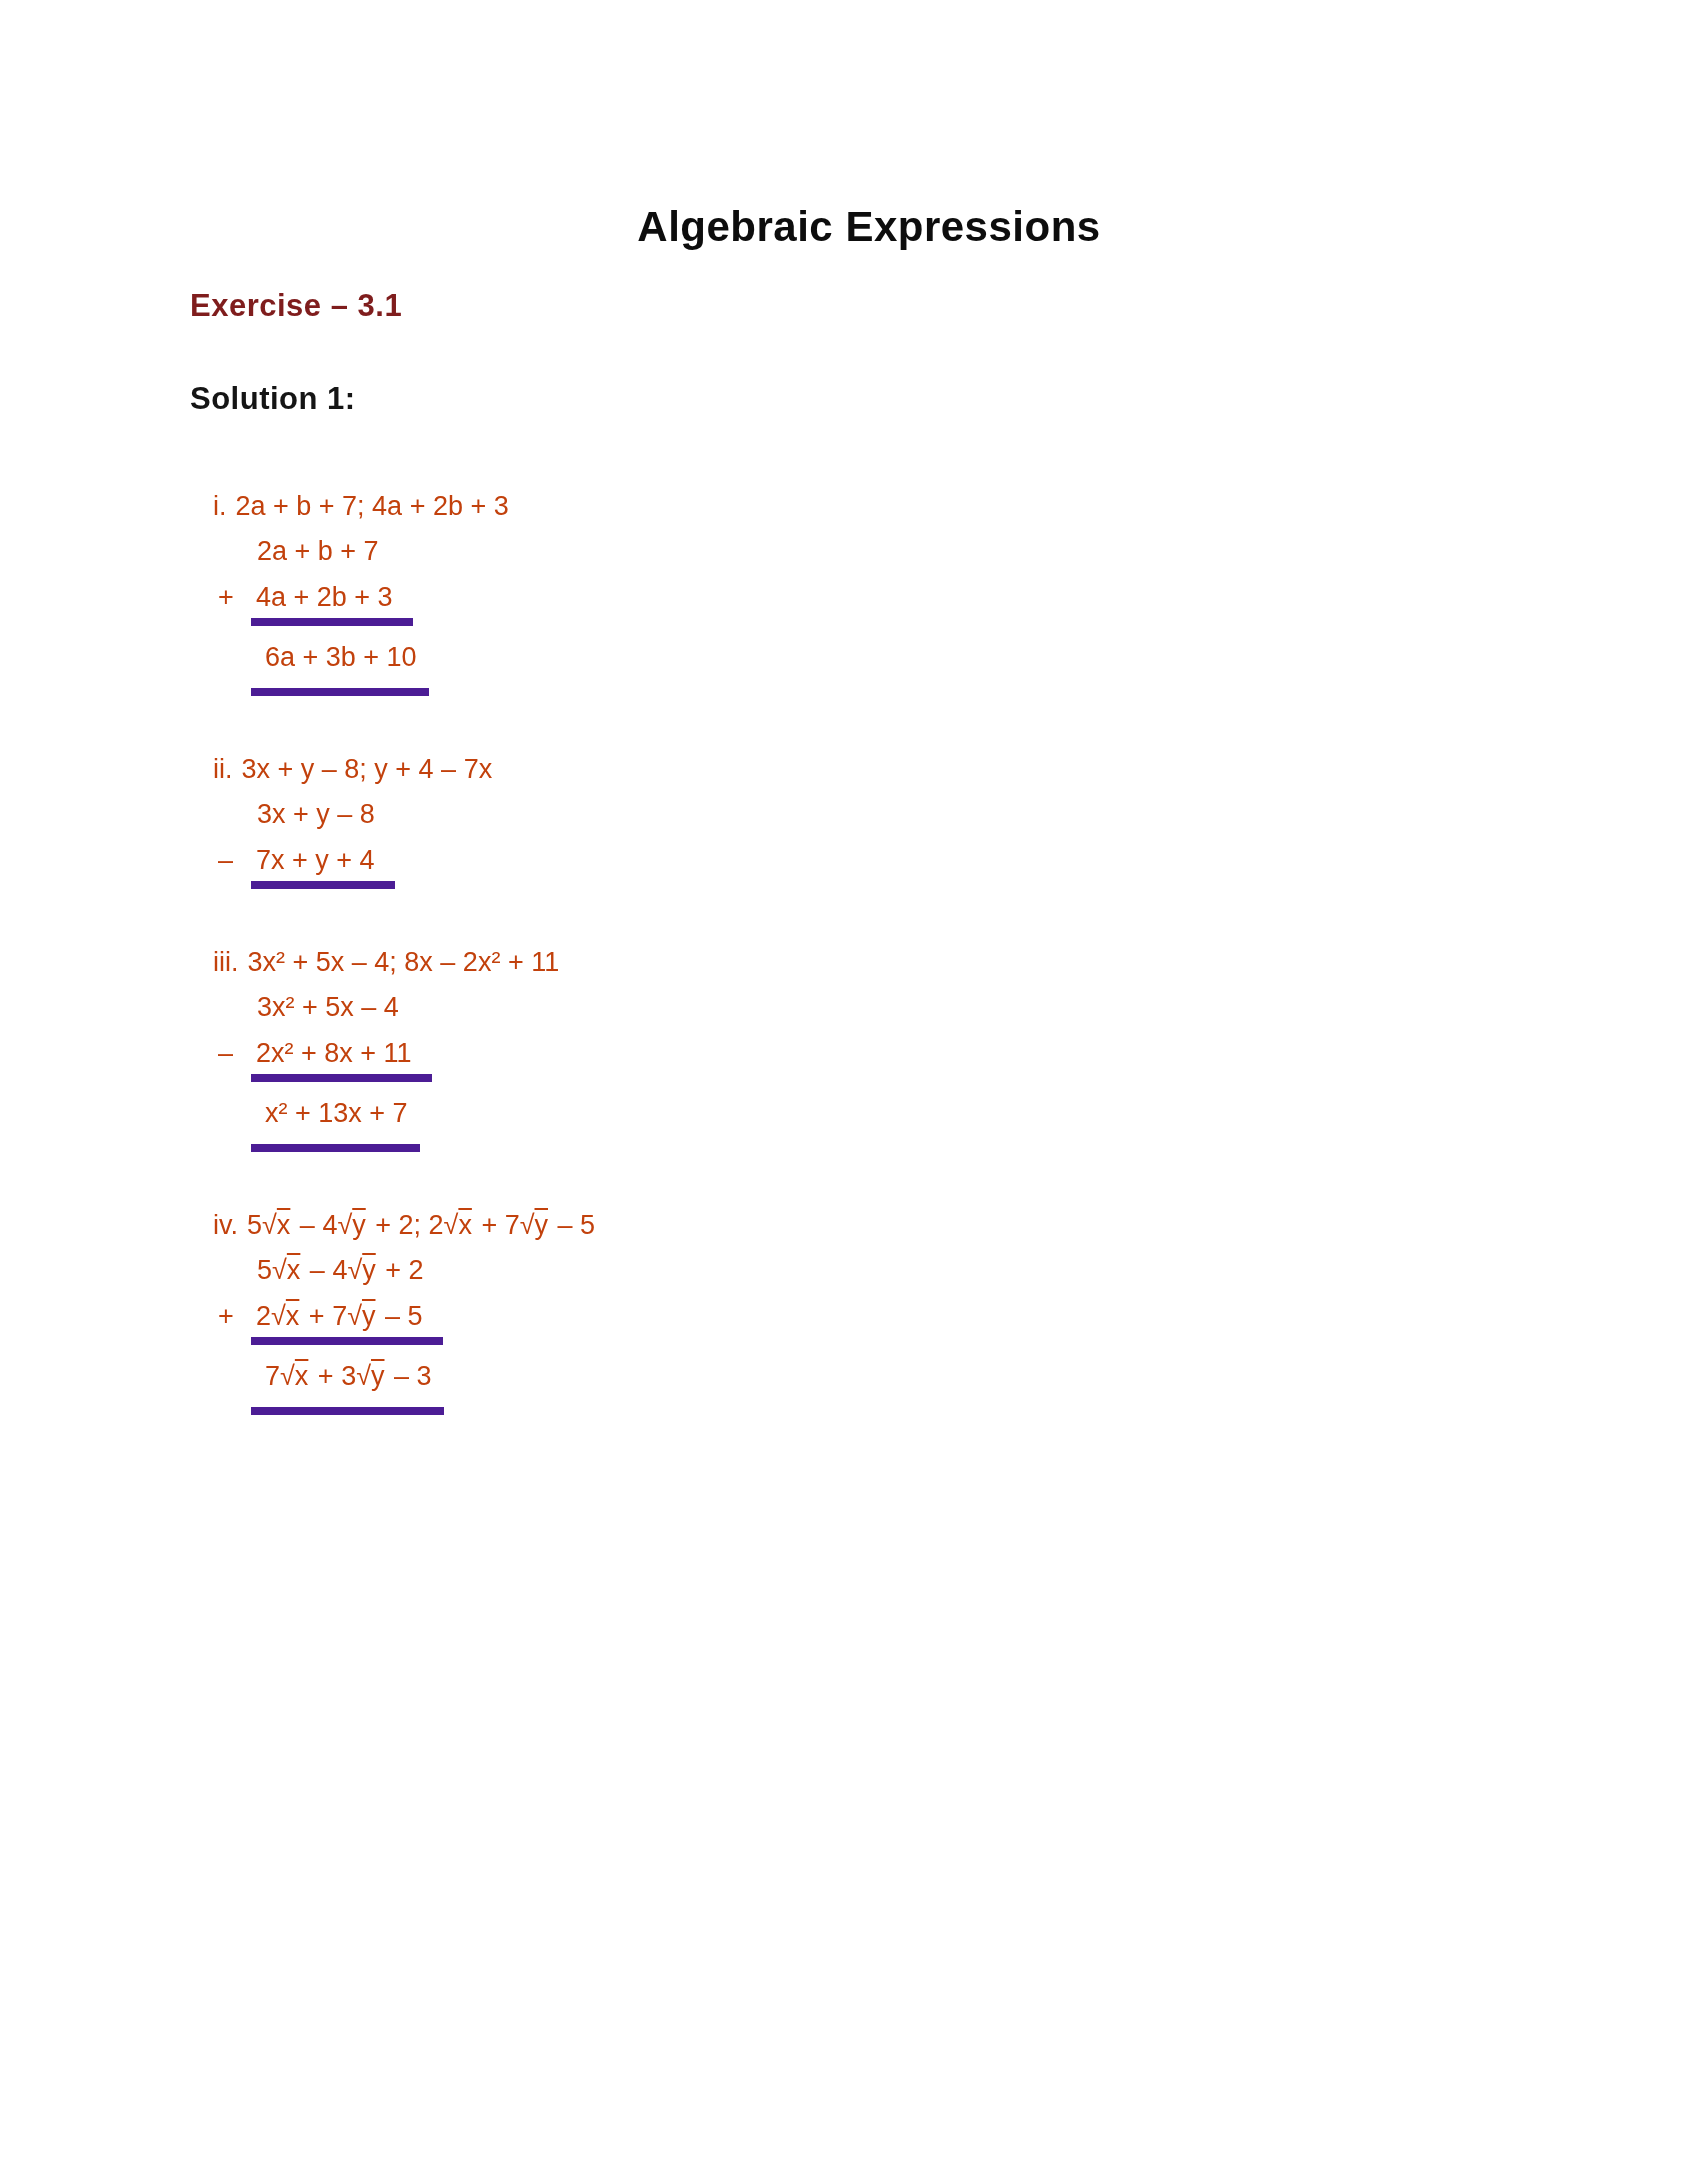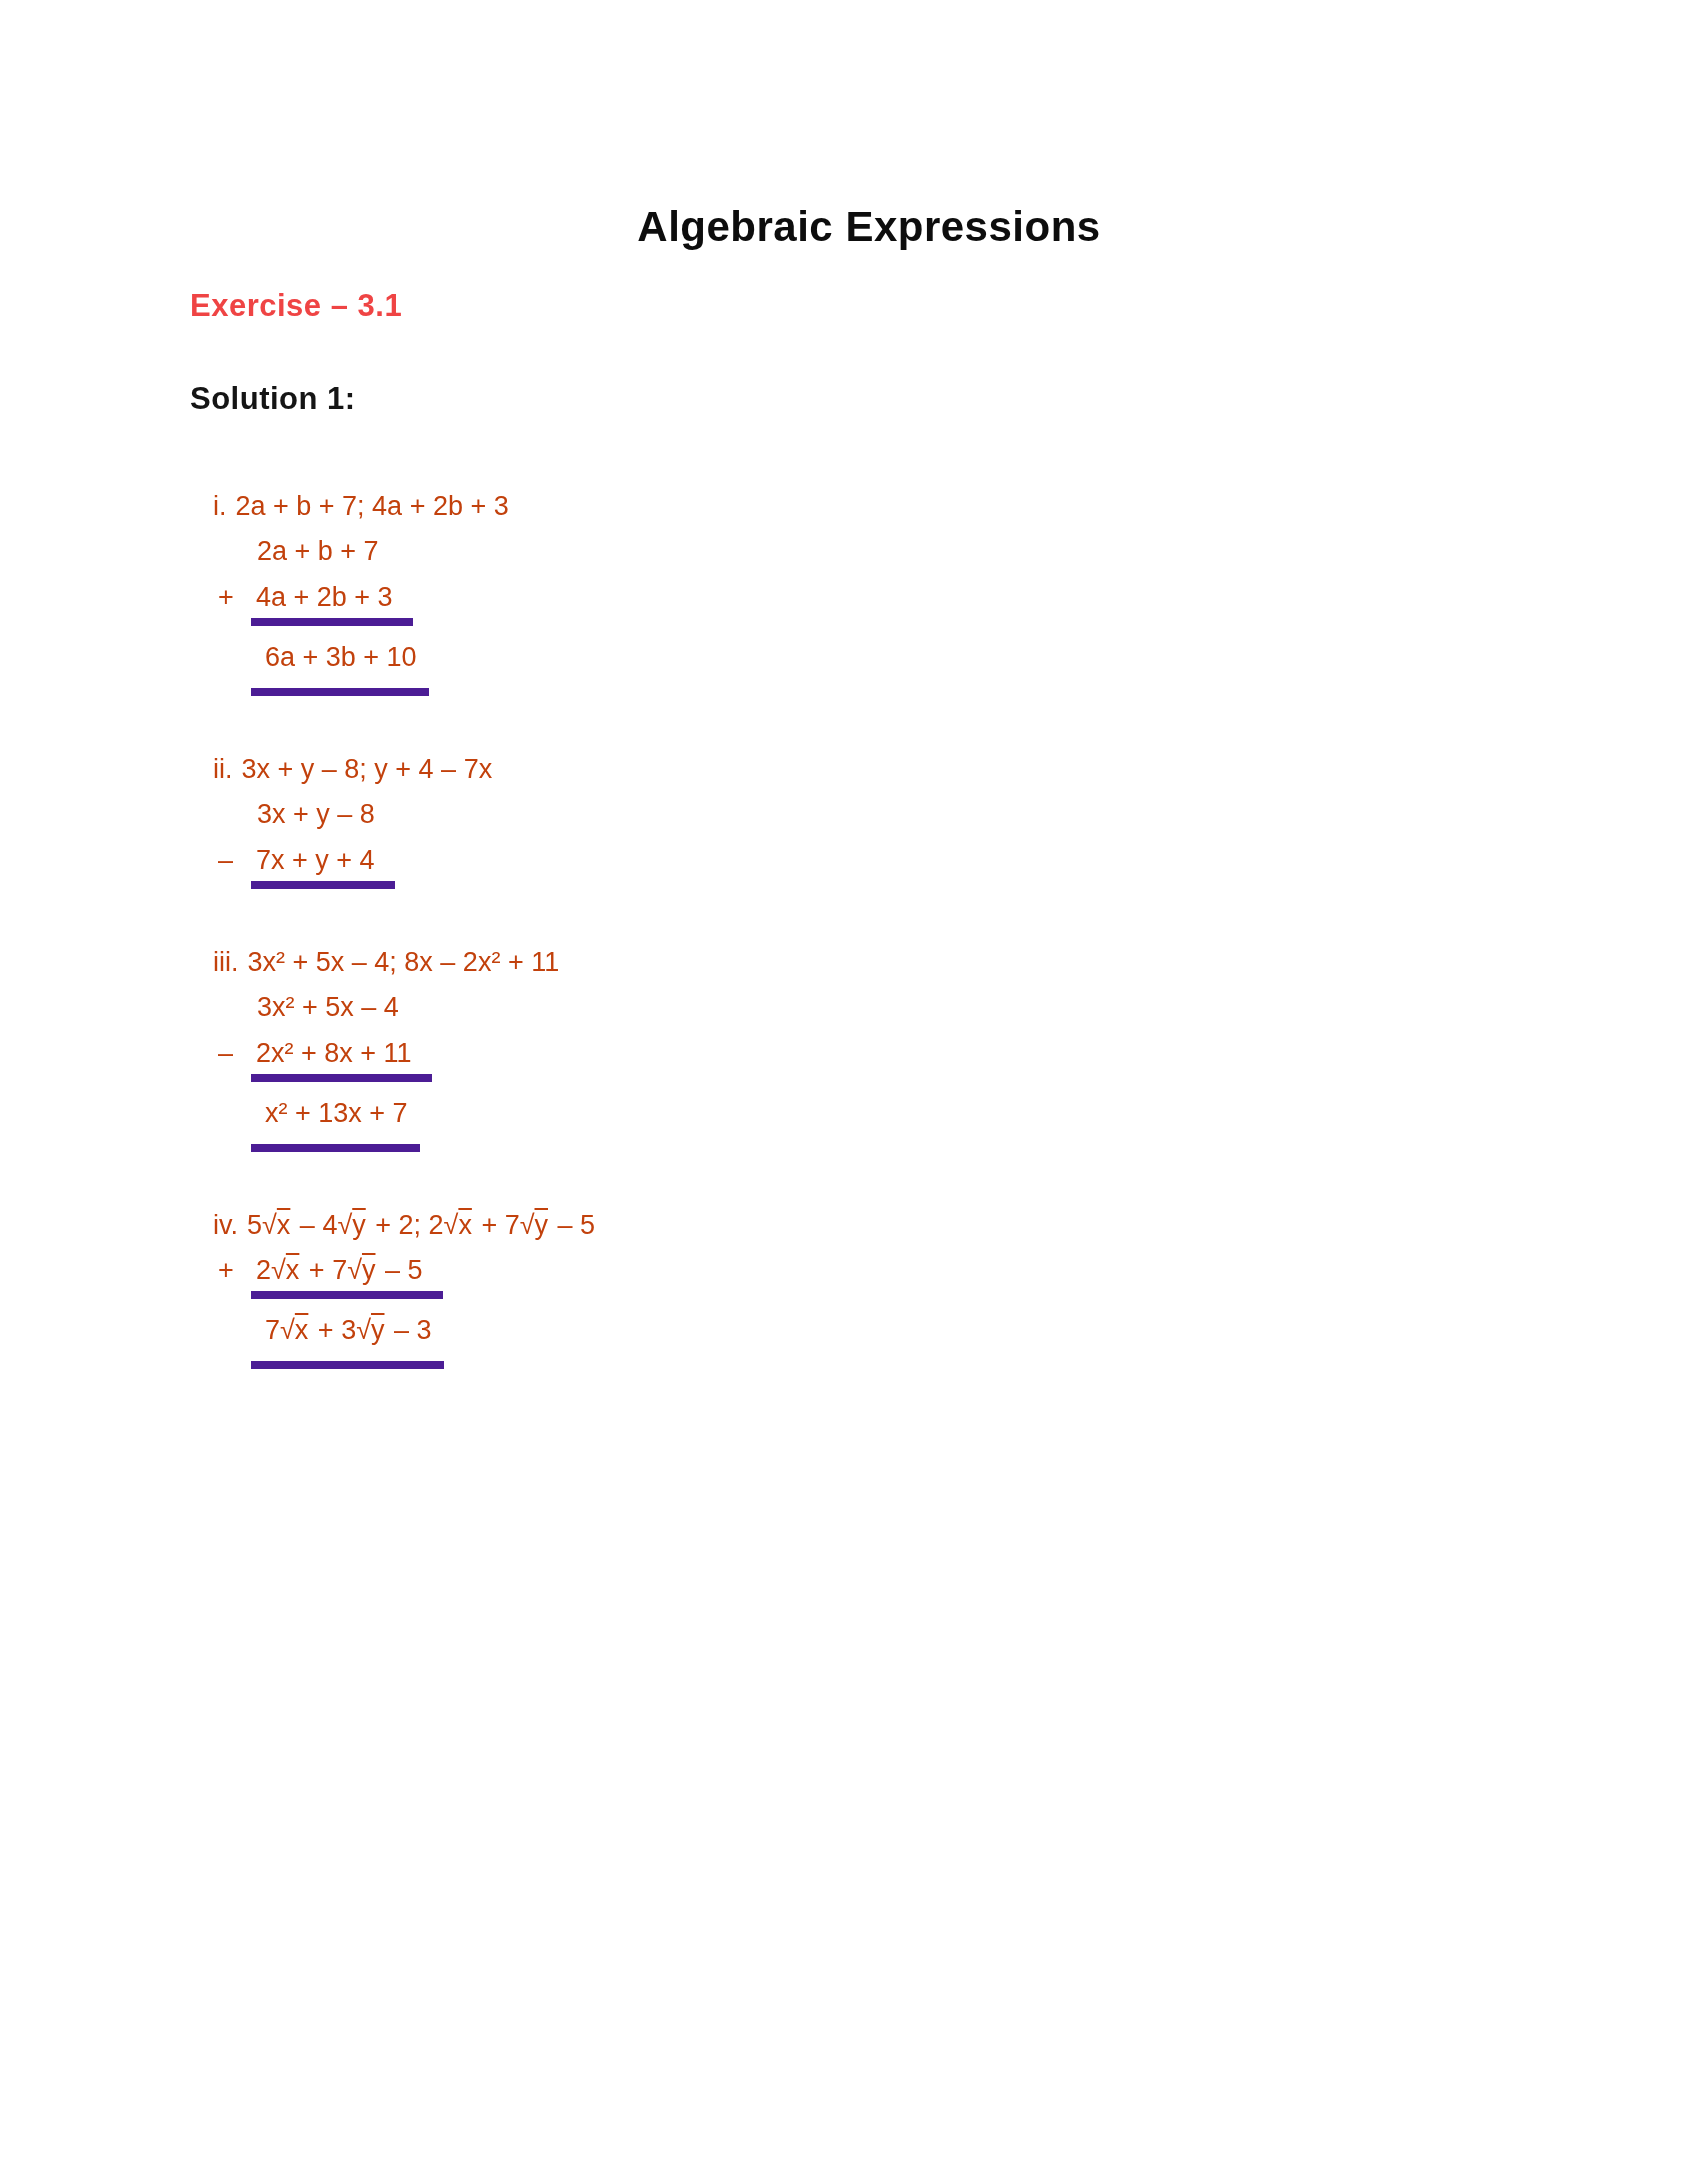--- a/index.html
+++ b/index.html
@@ -93,21 +93,21 @@
     padding-right: 2px;
   }
 </style>
 </head>
 <body>
 
 <div class="page">
 
   <div class="doc-title">Algebraic Expressions</div>
 
-  <div class="exercise-heading" style="color: #ef4444;">Exercise – 3.1</div>
+  <div class="exercise-heading" style="color: #7f1d1d;">Exercise – 3.1</div>
 
   <div class="solution-heading">Solution 1:</div>
 
   <div class="problems">
 
     <div class="problem">
       <div class="prob-header">
         <span class="prob-label">i.</span><span>2a + b + 7; 4a + 2b + 3</span>
       </div>
       <div class="col-work">
@@ -146,20 +146,21 @@
           <span class="u result">x² + 13x + 7</span>
         </div>
       </div>
     </div>
 
     <div class="problem">
       <div class="prob-header">
         <span class="prob-label">iv.</span><span>5<span class="sqrt">√<span class="rad">x</span></span> – 4<span class="sqrt">√<span class="rad">y</span></span> + 2; 2<span class="sqrt">√<span class="rad">x</span></span> + 7<span class="sqrt">√<span class="rad">y</span></span> – 5</span>
       </div>
       <div class="col-work">
+        <div class="m-row row1">5<span class="sqrt">√<span class="rad">x</span></span> – 4<span class="sqrt">√<span class="rad">y</span></span> + 2</div>
         <div class="m-row row-op">
           <span class="op">+</span><span class="u">2<span class="sqrt">√<span class="rad">x</span></span> + 7<span class="sqrt">√<span class="rad">y</span></span> – 5</span>
         </div>
         <div class="m-row last">
           <span class="u result">7<span class="sqrt">√<span class="rad">x</span></span> + 3<span class="sqrt">√<span class="rad">y</span></span> – 3</span>
         </div>
       </div>
     </div>
 
   </div>

